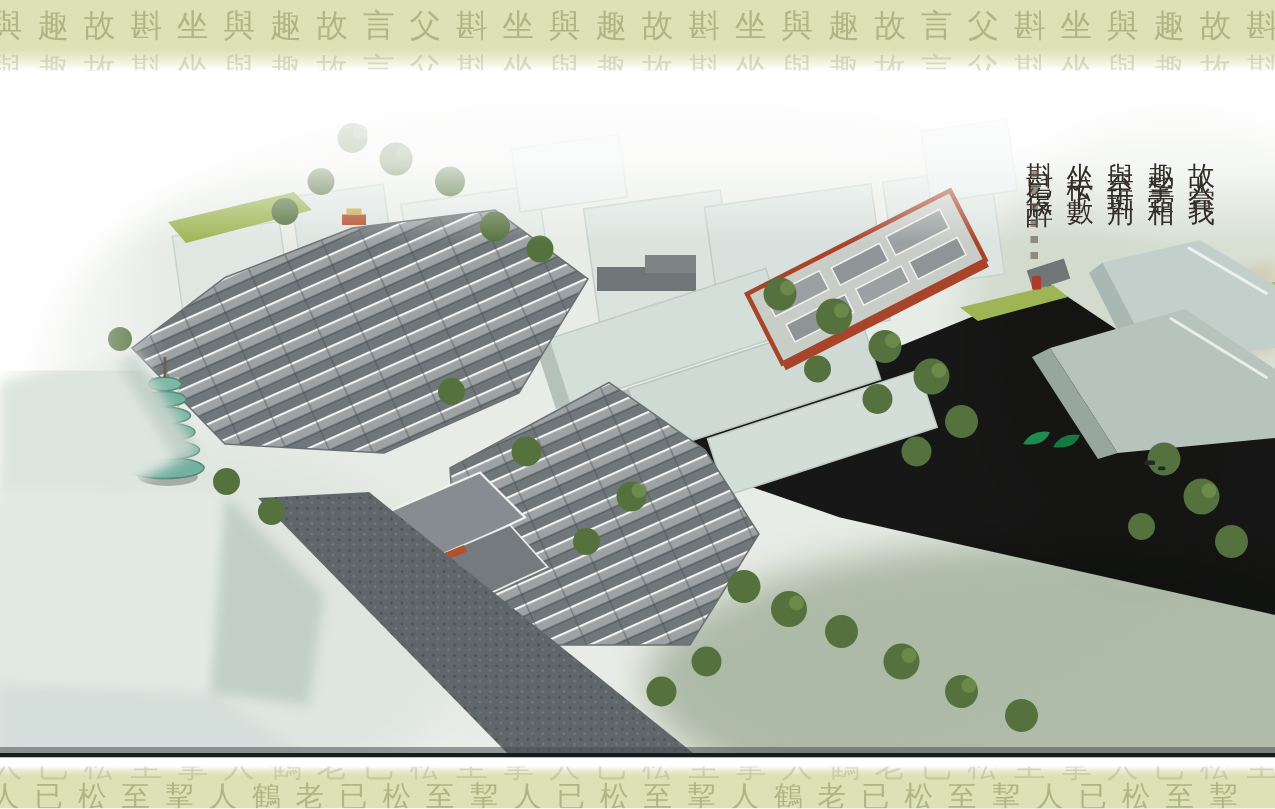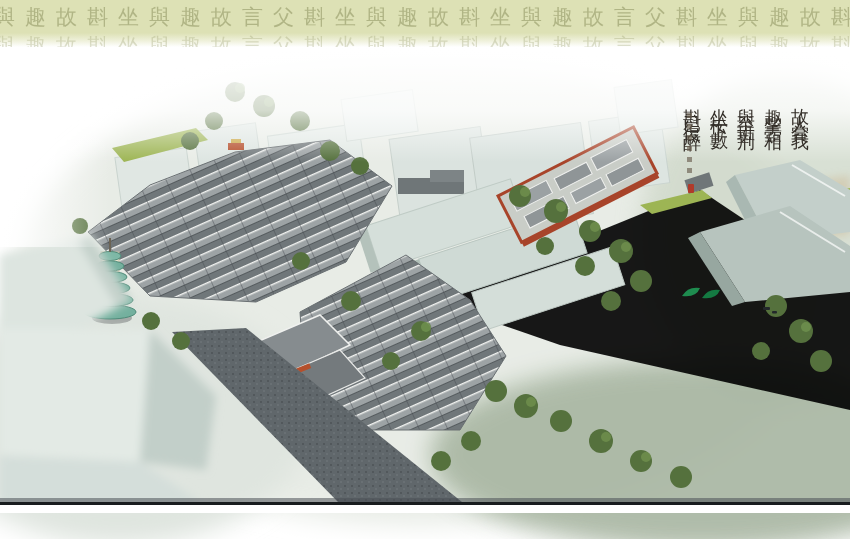--- a/index.html
+++ b/index.html
@@ -247,20 +247,24 @@
 
     <rect x="0" y="47" width="850" height="115" fill="url(#fadeTop)"></rect>
     <rect x="0" y="47" width="110" height="200" fill="url(#fadeLeft)"></rect>
     <rect x="0" y="505" width="850" height="8" fill="#ffffff"></rect>
   </svg>
 
   <div class="band band-top">
     <div class="band-row r1">與趣故斟坐與趣故言父斟坐與趣故斟坐與趣故言父斟坐與趣故斟坐</div>
     <div class="band-row r2">與趣故斟坐與趣故言父斟坐與趣故斟坐與趣故言父斟坐與趣故斟坐</div>
   </div>
+  <div class="band band-bottom">
+    <div class="band-row rb-clip">人已松至挈人鶴老已松至挈人已松至挈人鶴老已松至挈人已松至挈</div>
+    <div class="band-row rb">人已松至挈人鶴老已松至挈人已松至挈人鶴老已松至挈人已松至挈</div>
+  </div>
 
   <div class="poem">
     <div class="poem-col c1">故人賞我</div>
     <div class="poem-col c2">趣挈壺相</div>
     <div class="poem-col c3">與至班荆</div>
     <div class="poem-col c4">坐松下數</div>
     <div class="poem-col c5">斟已復醉</div>
   </div>
   <div class="signature"></div>
   <div class="seal"></div>

